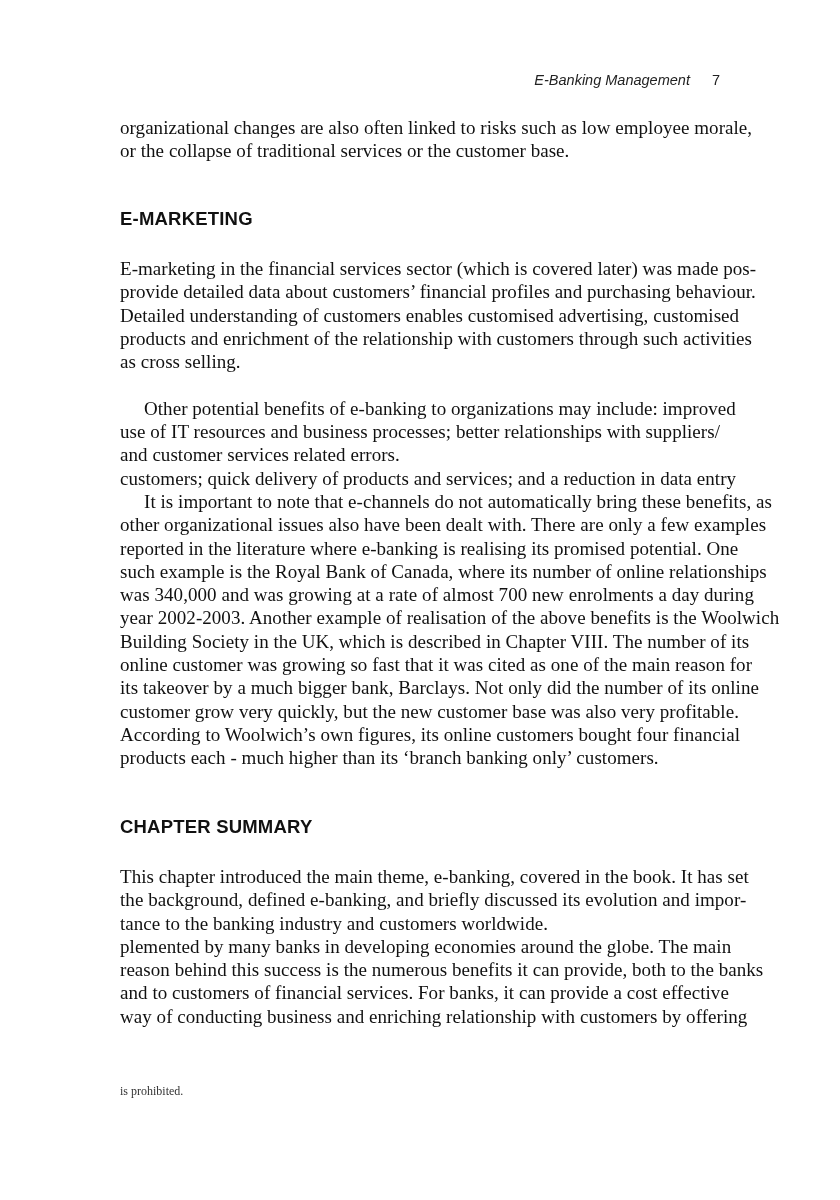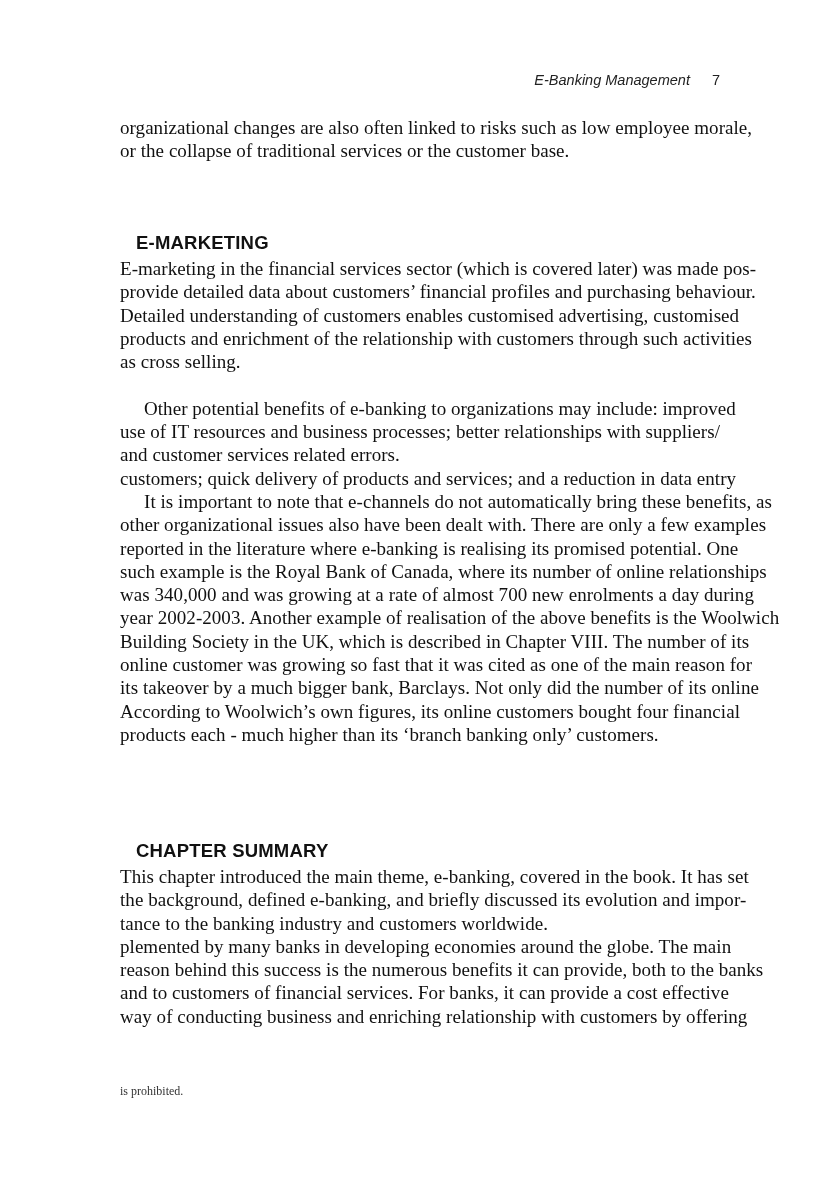--- a/index.html
+++ b/index.html
@@ -12,23 +12,23 @@
     }
     .running-head .pnum { font-style: normal; margin-left: 22px; }
     .block { position: absolute; left: 120px; width: 600px; }
     .line {
       font-family: "Liberation Serif", serif; font-size: 19px; line-height: 23.3px; height: 23.3px;
       text-align: justify; text-align-last: justify; white-space: nowrap; overflow: visible; letter-spacing: 0.05px;
     }
     .line.last { text-align-last: left; }
     .line.indent { text-indent: 24px; }
     .heading {
-      position: absolute; left: 136px;
+      position: absolute; left: 120px;
       font-family: "Liberation Sans", sans-serif; font-weight: bold; font-size: 18.5px; color: #111;
-      letter-spacing: 0.2px; white-space: nowrap; margin-top: 24px;
+      letter-spacing: 0.2px; white-space: nowrap;
     }
     .footer {
       position: absolute; left: 120px; top: 1083px; width: 600px;
       font-family: "Liberation Serif", serif; font-size: 12px; line-height: 16px; color: #333;
     }
     .footer .fl { text-align: justify; text-align-last: justify; white-space: nowrap; }
     .footer .fl.last { text-align-last: left; }
   </style>
 </head>
 <body>
@@ -64,20 +64,21 @@
   <div class="block" style="top:490px;">
     <div class="line indent">It is important to note that e-channels do not automatically bring these benefits, as</div>
     <div class="line">other organizational issues also have been dealt with. There are only a few examples</div>
     <div class="line">reported in the literature where e-banking is realising its promised potential. One</div>
     <div class="line">such example is the Royal Bank of Canada, where its number of online relationships</div>
     <div class="line">was 340,000 and was growing at a rate of almost 700 new enrolments a day during</div>
     <div class="line">year 2002-2003. Another example of realisation of the above benefits is the Woolwich</div>
     <div class="line">Building Society in the UK, which is described in Chapter VIII. The number of its</div>
     <div class="line">online customer was growing so fast that it was cited as one of the main reason for</div>
     <div class="line">its takeover by a much bigger bank, Barclays. Not only did the number of its online</div>
+    <div class="line">customer grow very quickly, but the new customer base was also very profitable.</div>
     <div class="line">According to Woolwich’s own figures, its online customers bought four financial</div>
     <div class="line last">products each - much higher than its ‘branch banking only’ customers.</div>
   </div>
 
   <div class="heading" style="top:816px;">CHAPTER SUMMARY</div>
 
   <div class="block" style="top:865px;">
     <div class="line">This chapter introduced the main theme, e-banking, covered in the book. It has set</div>
     <div class="line">the background, defined e-banking, and briefly discussed its evolution and impor-</div>
     <div class="line last">tance to the banking industry and customers worldwide.</div>

